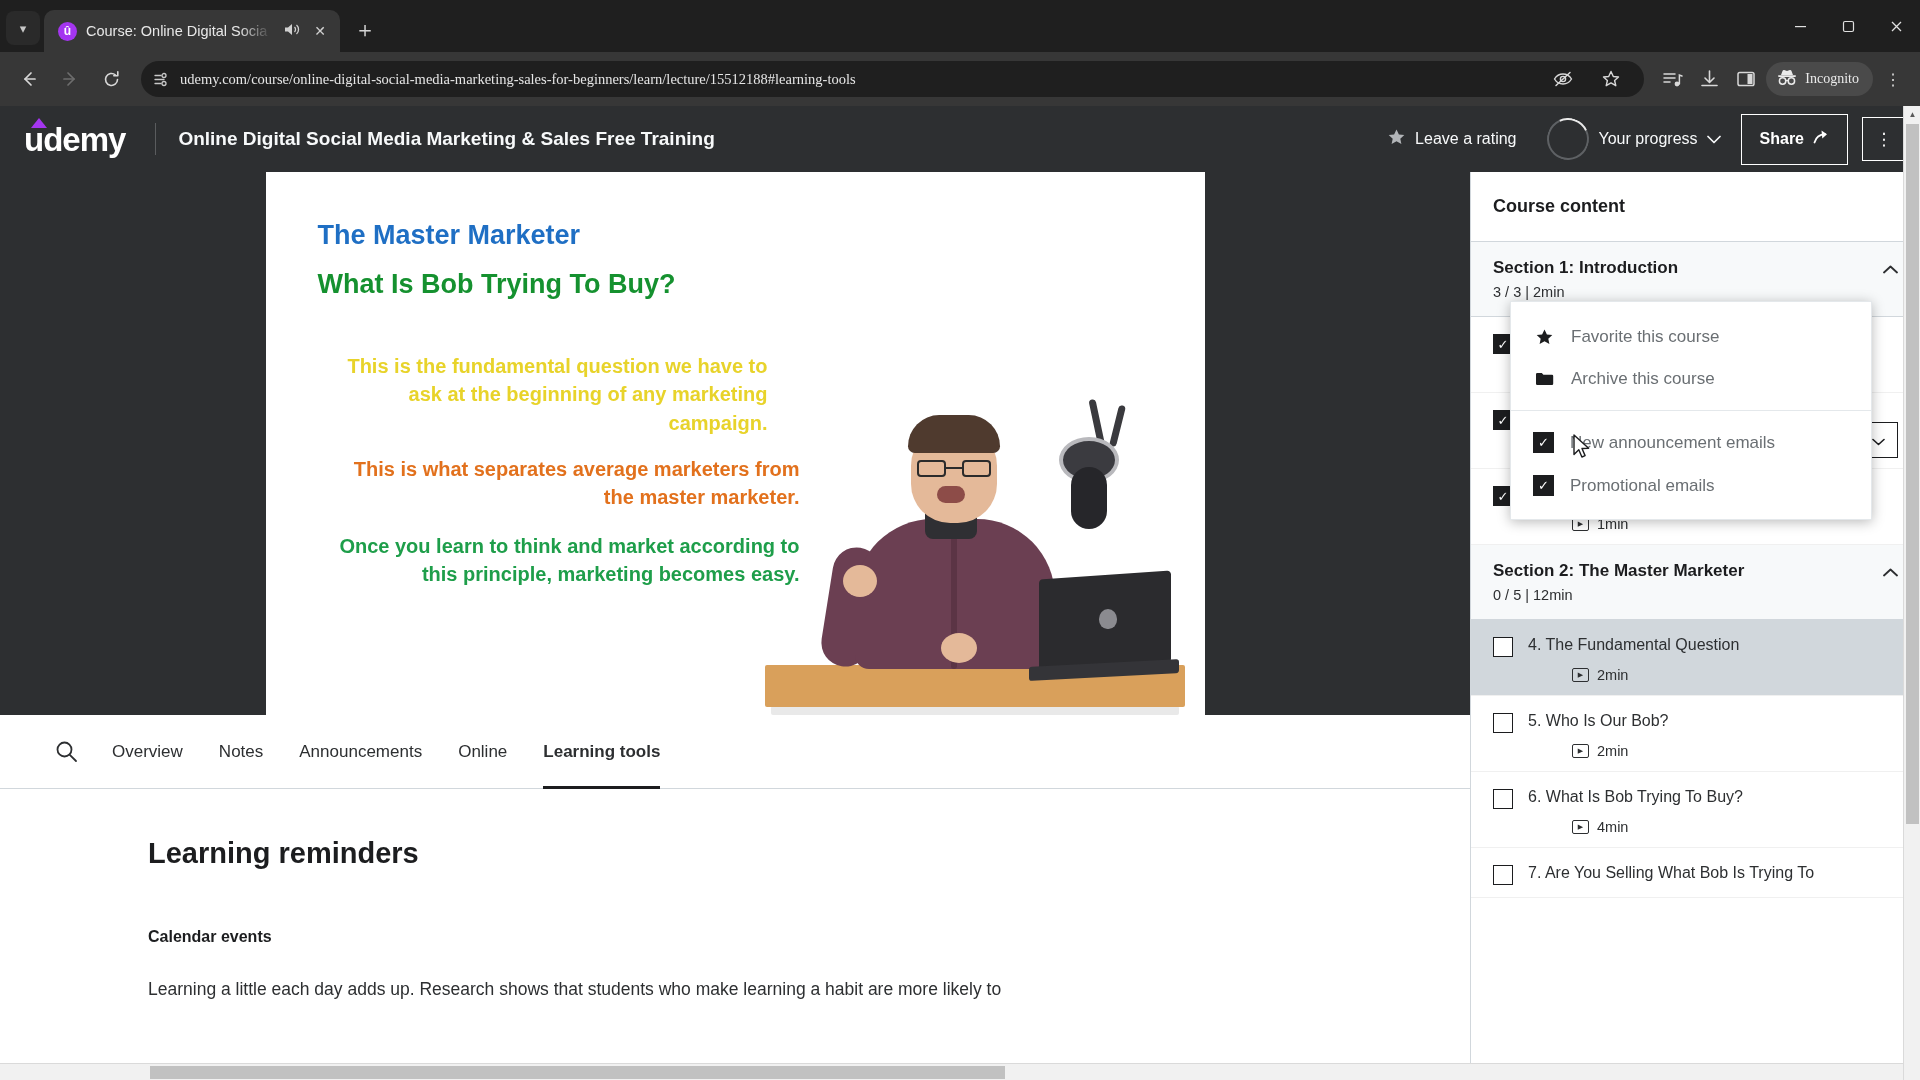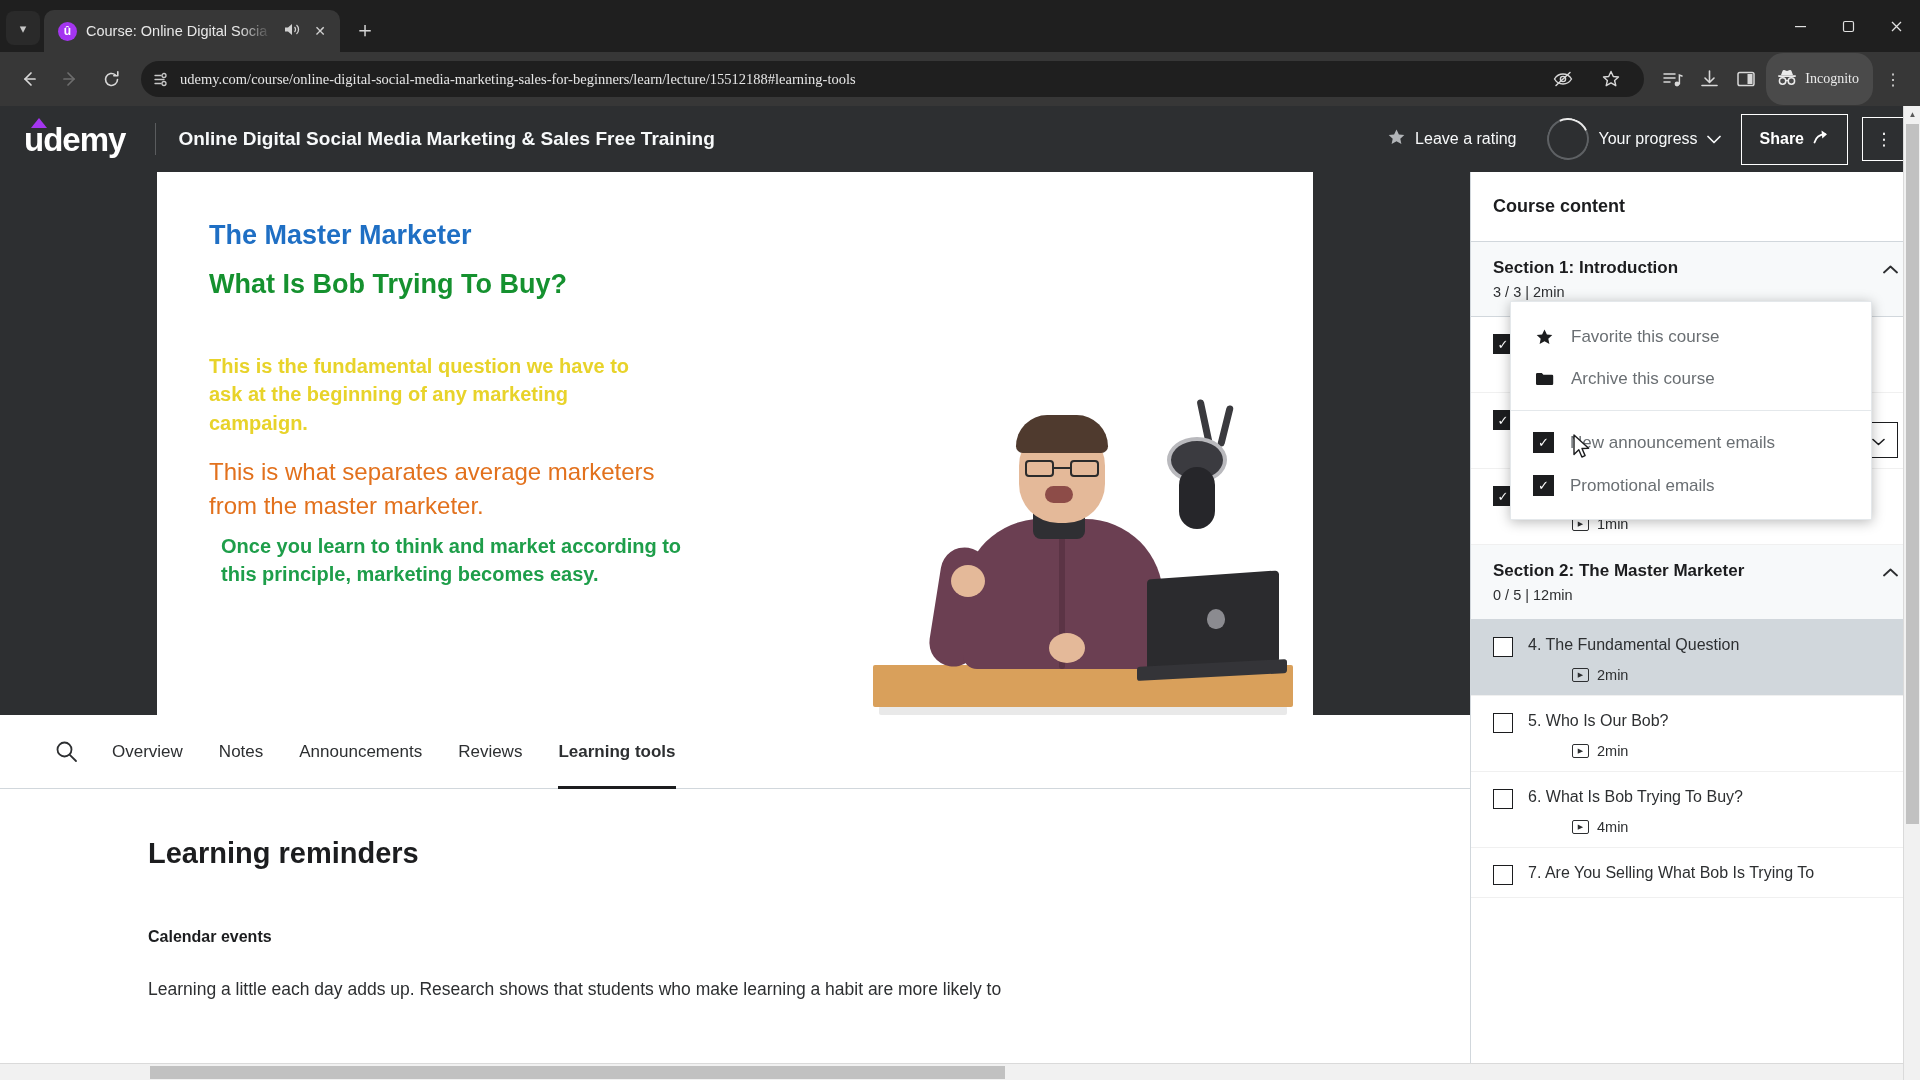--- a/index.html
+++ b/index.html
@@ -66,21 +66,21 @@
   .omni-url {
     color: #e6e6e6; font-size: 14.5px; white-space: nowrap; overflow: hidden;
     flex: 1;
   }
   .omni-right { display: flex; align-items: center; gap: 14px; padding-right: 4px; }
   .tb-icon {
     width: 34px; height: 34px; display: flex; align-items: center; justify-content: center;
     color: #d8d8d8; font-size: 16px;
   }
   .incognito-pill {
-    height: 52px; background: #4a4a4a; border-radius: 17px; display: flex;
+    height: 34px; background: #4a4a4a; border-radius: 17px; display: flex;
     align-items: center; gap: 7px; padding: 0 14px 0 10px; color: #eaeaea; font-size: 14px;
   }
 
   
   .page { flex: 1; display: flex; position: relative; background: #fff; overflow: hidden; }
   .page-inner { flex: 1; display: flex; flex-direction: column; min-width: 0; }
 
   
   .u-header {
     height: 66px; background: #2d2f31; display: flex; align-items: center;
@@ -115,26 +115,26 @@
   
   .body-split { flex: 1; display: flex; min-height: 0; }
   .left-col { flex: 1; display: flex; flex-direction: column; min-width: 0; }
 
   
   .video {
     height: 543px; background: #2d2f31; position: relative; display: flex;
     align-items: center; justify-content: center; flex: 0 0 543px;
   }
   .slide {
-    width: 1156px; height: 100%; background: #fff; position: relative; overflow: hidden;
+    width: 939px; height: 100%; background: #fff; position: relative; overflow: hidden; text-align: right;
   }
   .slide-title { position: absolute; left: 52px; top: 48px; font-size: 27px; font-weight: 700; color: #1f6fc4; }
   .slide-sub { position: absolute; left: 52px; top: 97px; font-size: 27px; font-weight: 700; color: #15912f; }
   .slide-p1 { position: absolute; left: 52px; top: 180px; font-size: 20px; font-weight: 700; color: #e8d32a; line-height: 1.42; width: 450px; }
-  .slide-p2 { position: absolute; left: 52px; top: 283px; font-size: 24px; font-weight: 400; color: #e2711d; line-height: 1.42; width: 470px; }
+  .slide-p2 { position: absolute; left: 64px; top: 283px; font-size: 20px; font-weight: 700; color: #e2711d; line-height: 1.42; width: 470px; }
   .slide-p3 { position: absolute; left: 64px; top: 360px; font-size: 20px; font-weight: 700; color: #1e9e4a; line-height: 1.42; width: 470px; }
 
   
   .presenter { position: absolute; right: 20px; bottom: 0; width: 420px; height: 300px; }
   .desk { position: absolute; bottom: 8px; left: 0; width: 420px; height: 42px; background: #d9a05b; border-radius: 2px; }
   .desk-shadow { position: absolute; bottom: 0; left: 6px; width: 408px; height: 9px; background: #e9e9e9; border-radius: 2px; }
   .torso { position: absolute; bottom: 46px; left: 90px; width: 200px; height: 150px; background: #6b3f52; border-radius: 78px 78px 14px 14px; }
   .torso-line { position: absolute; bottom: 46px; left: 186px; width: 6px; height: 145px; background: #5b3445; border-radius: 3px; }
   .neck { position: absolute; bottom: 176px; left: 160px; width: 52px; height: 38px; background: #2f2f33; border-radius: 8px; }
   .head { position: absolute; bottom: 192px; left: 146px; width: 86px; height: 100px; background: #e4b999; border-radius: 44px 44px 40px 40px; }
@@ -453,21 +453,21 @@
           <div class="tabs-row">
             <div class="tabs-search">
               <svg width="23" height="23" viewBox="0 0 23 23">
                   <circle cx="9.5" cy="9.5" r="7" stroke="#2d2f31" stroke-width="1.8" fill="none"></circle>
                   <path d="M14.8 14.8L21 21" stroke="#2d2f31" stroke-width="1.8" stroke-linecap="round"></path>
                 </svg>
             </div>
             <div class="tab-item">Overview</div>
             <div class="tab-item">Notes</div>
             <div class="tab-item">Announcements</div>
-            <div class="tab-item">Reviews</div>
+            <div class="tab-item">Online</div>
             <div class="tab-item active">Learning tools</div>
           </div>
 
           <div class="lt-body">
             <div class="lt-h1">Learning reminders</div>
             <div class="lt-h2">Calendar events</div>
             <div class="lt-p">Learning a little each day adds up. Research shows that students who make learning a habit are more likely to</div>
           </div>
         </div>
 

